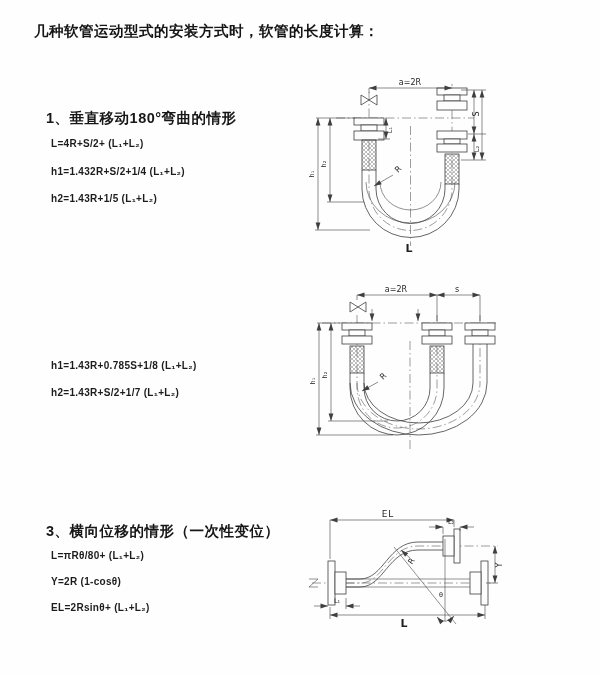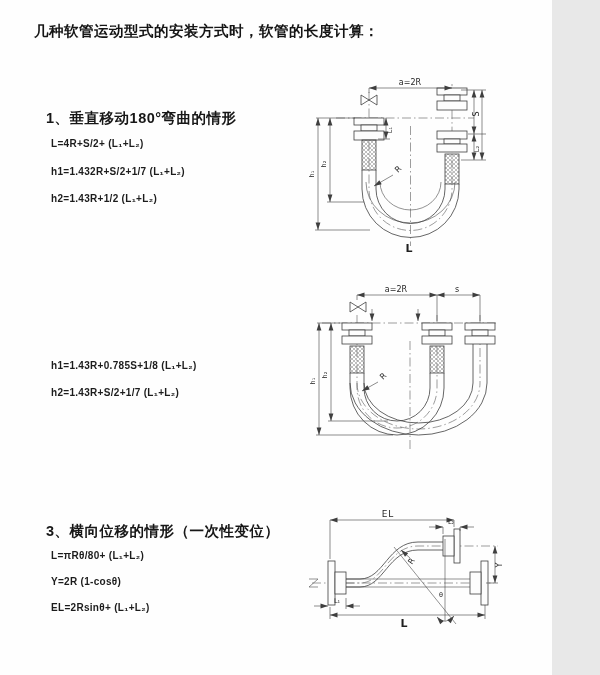--- a/index.html
+++ b/index.html
@@ -1,17 +1,17 @@
 <!DOCTYPE html>
 <html><head>
 <meta charset="utf-8">
 <style>
   html,body{margin:0;padding:0;background:#e8e8e8;}
   .page{
-    position:relative;width:552px;height:675px;background:#fefefe;
+    position:relative;width:600px;height:675px;background:#fefefe;
     overflow:hidden;font-family:"Liberation Sans","DejaVu Sans",sans-serif;
   }
   .title{
     position:absolute;left:34px;top:22px;
     font-size:14.5px;font-weight:700;color:#151515;letter-spacing:0.5px;
   }
   .heading{
     position:absolute;left:46px;
     font-size:14.5px;font-weight:700;color:#171717;letter-spacing:0.5px;
   }
@@ -34,22 +34,22 @@
 </style>
 </head>
 <body>
 
 <div class="page">
 
   <div class="title">几种软管运动型式的安装方式时，软管的长度计算：</div>
 
   <div class="heading" style="top:109px">1、垂直移动180°弯曲的情形</div>
   <div class="formula" style="top:138px">L=4R+S/2+ (L₁+L₂)</div>
-  <div class="formula" style="top:166px">h1=1.432R+S/2+1/7 (L₁+L₂)</div>
-  <div class="formula" style="top:193px">h2=1.43R+1/2 (L₁+L₂)</div>
+  <div class="formula" style="top:166px">h1=1.432R+S/2+1/4 (L₁+L₂)</div>
+  <div class="formula" style="top:193px">h2=1.43R+1/5 (L₁+L₂)</div>
 
   <div class="formula" style="top:360px">h1=1.43R+0.785S+1/8 (L₁+L₂)</div>
   <div class="formula" style="top:387px">h2=1.43R+S/2+1/7 (L₁+L₂)</div>
 
   <div class="heading" style="top:522px">3、横向位移的情形（一次性变位）</div>
   <div class="formula" style="top:550px">L=πRθ/80+ (L₁+L₂)</div>
   <div class="formula" style="top:576px">Y=2R (1-cosθ)</div>
   <div class="formula" style="top:602px">EL=2Rsinθ+ (L₁+L₂)</div>
 
   <svg style="left:308px;top:74px" width="240" height="185" viewBox="0 0 240 185">

